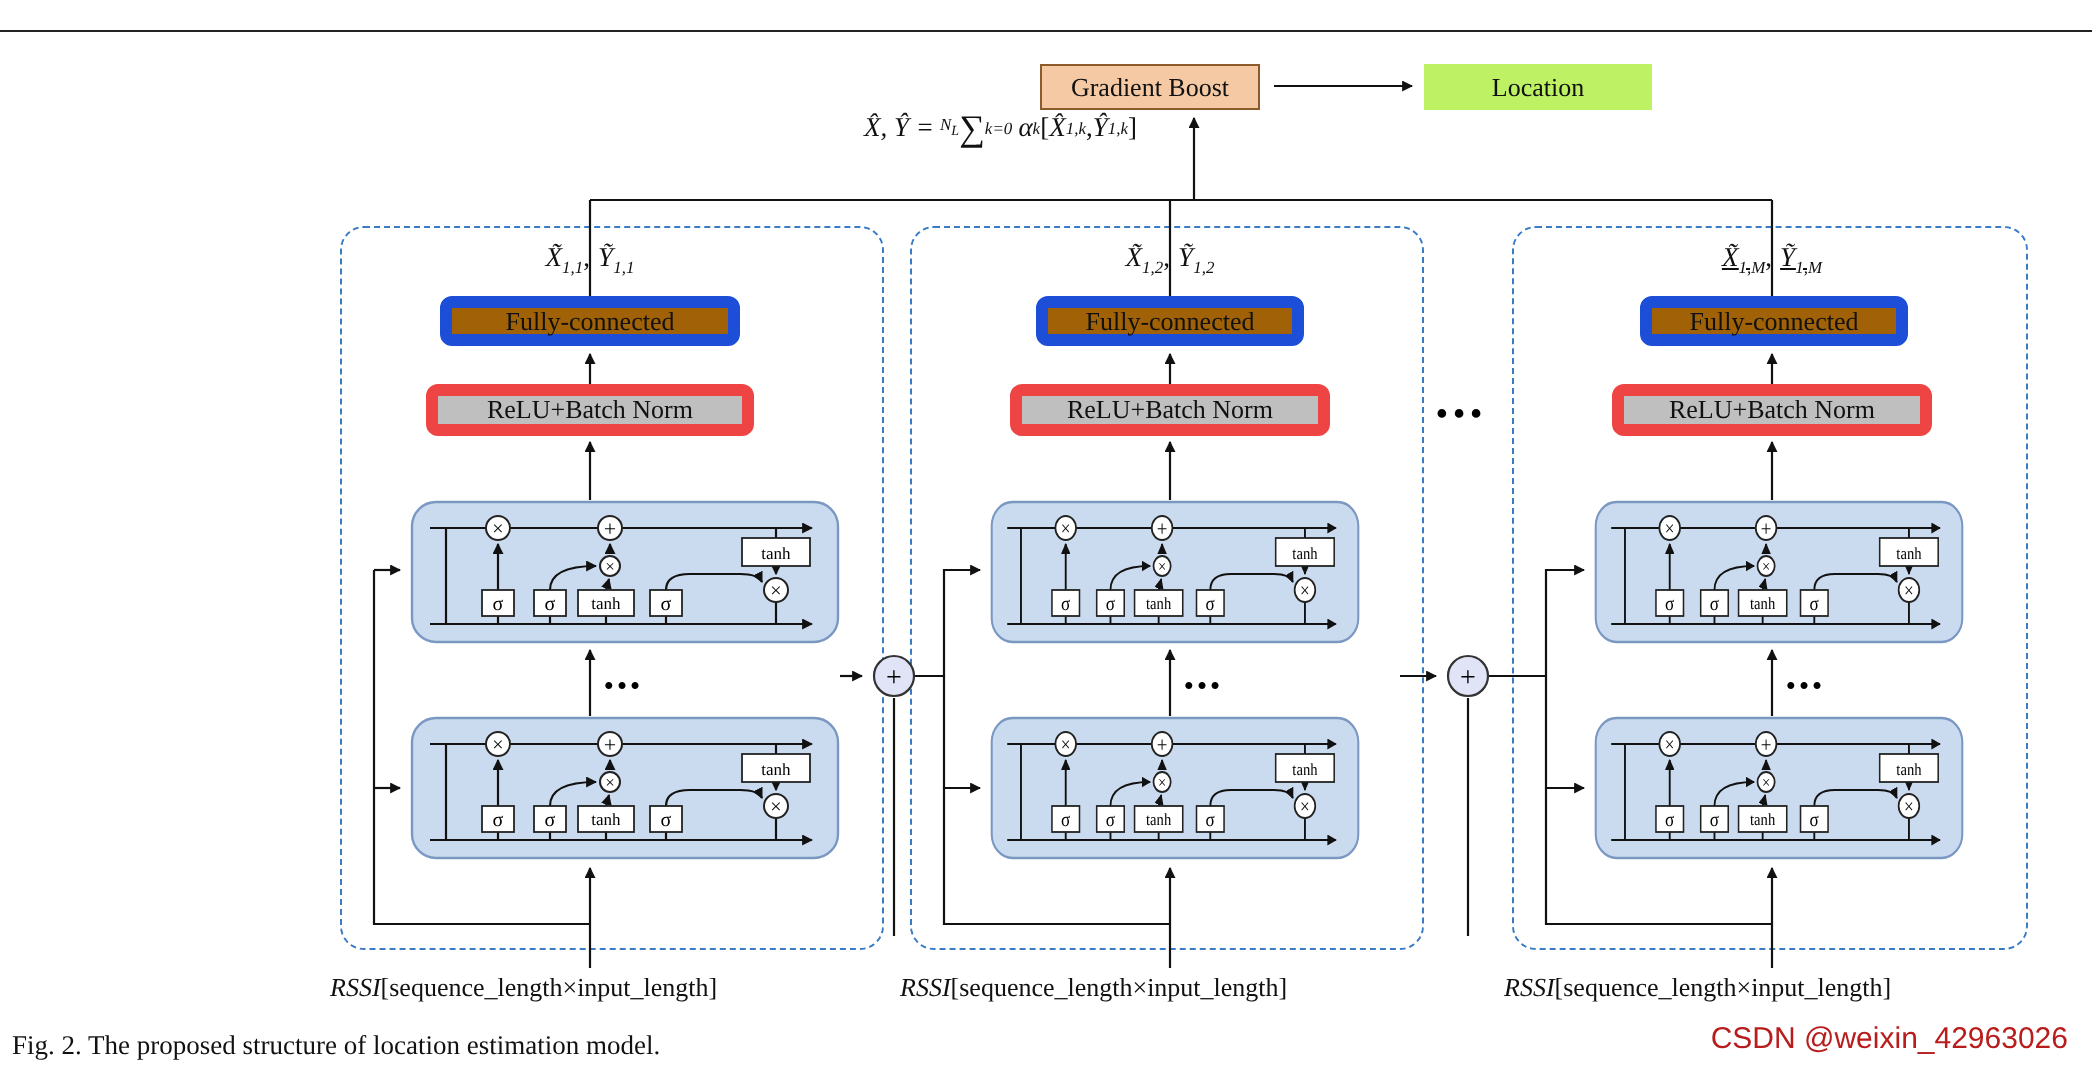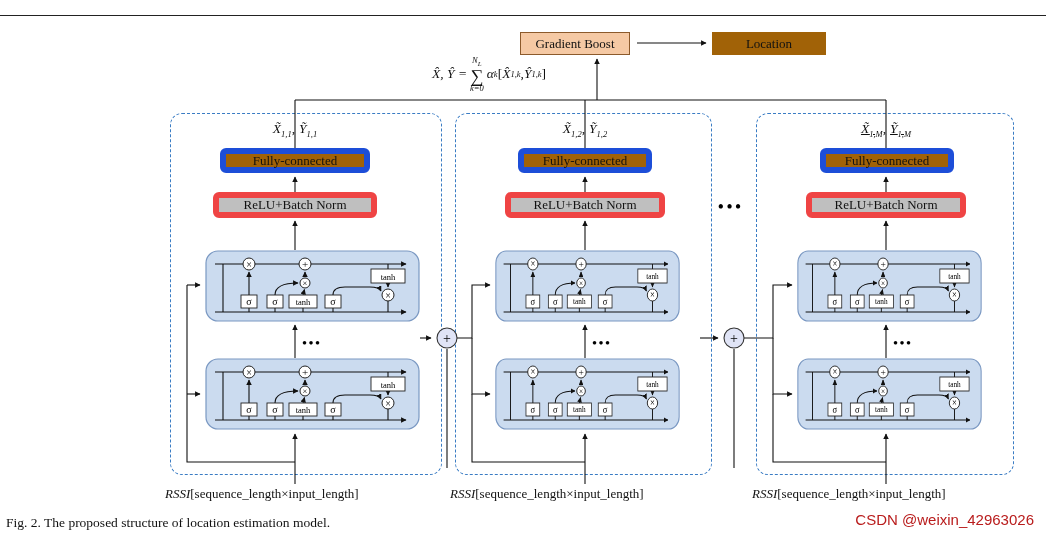--- a/index.html
+++ b/index.html
@@ -1,28 +1,28 @@
 <!DOCTYPE html>
 <html><head>
 <meta charset="utf-8">
 <style>
   html,body{margin:0;padding:0;background:#fff;}
   .canvas{position:relative;width:1046px;height:545px;background:#fff;
           font-family:"Liberation Serif",serif;color:#111;overflow:hidden;}
   .abs{position:absolute;}
   .box{display:flex;align-items:center;justify-content:center;font-size:13px;box-sizing:border-box;}
   .gb{background:#F5C9A4;border:1px solid #8C5A2B;}
-  .loc{background:#a16207;align-items:center;}
+  .loc{background:#bef264;align-items:center;}
   .fc{background:#a16207;border:6px solid #1d4ed8;border-radius:6px;}
   .relu{background:#BFBFBF;border:6px solid #ef4444;border-radius:6px;}
   .branch{border:1.6px dashed #3A7CC4;border-radius:12px;box-sizing:border-box;}
   .it{font-style:italic;}
   sub{font-size:8.5px;}
   .formula{display:flex;align-items:center;font-size:13.5px;}
-  .formula .sum{display:inline-flex;flex-direction:column;align-items:center;line-height:1;margin:0 3px;}
+  .formula .sum{display:inline-flex;flex-direction:row;align-items:center;line-height:1;margin:0 3px;}
   .formula .sum .lim{font-size:8.5px;font-style:italic;}
   .formula .sum .lim sub{font-size:7px;}
   .formula .sigma{font-size:18px;line-height:.9;font-style:normal;}
   .out-label{text-align:center;font-size:13.5px;}
   .out-label .gap{display:inline-block;width:4px;}
   .rssi{text-align:left;font-size:13px;}
   .caption{font-size:13.5px;}
   .watermark{font-family:"Liberation Sans",sans-serif;font-size:15px;color:#b91c1c;}
   .ln{stroke:#111;stroke-width:1.1;fill:none;}
   .cellbox{fill:#CBDBEF;stroke:#7A98C2;stroke-width:1.2;}

